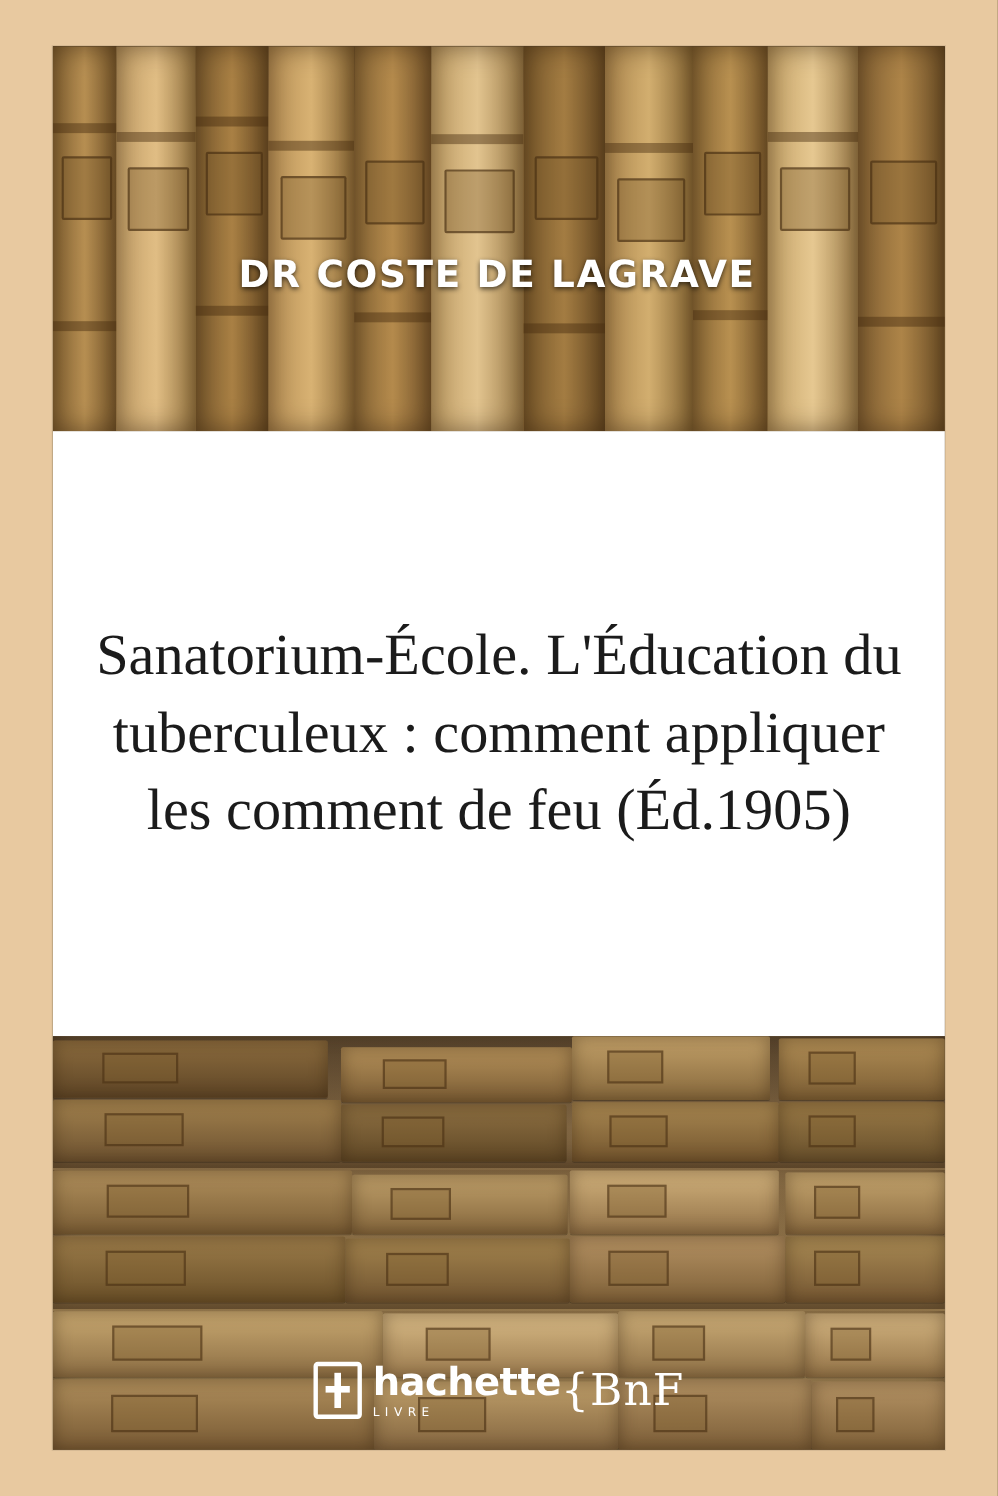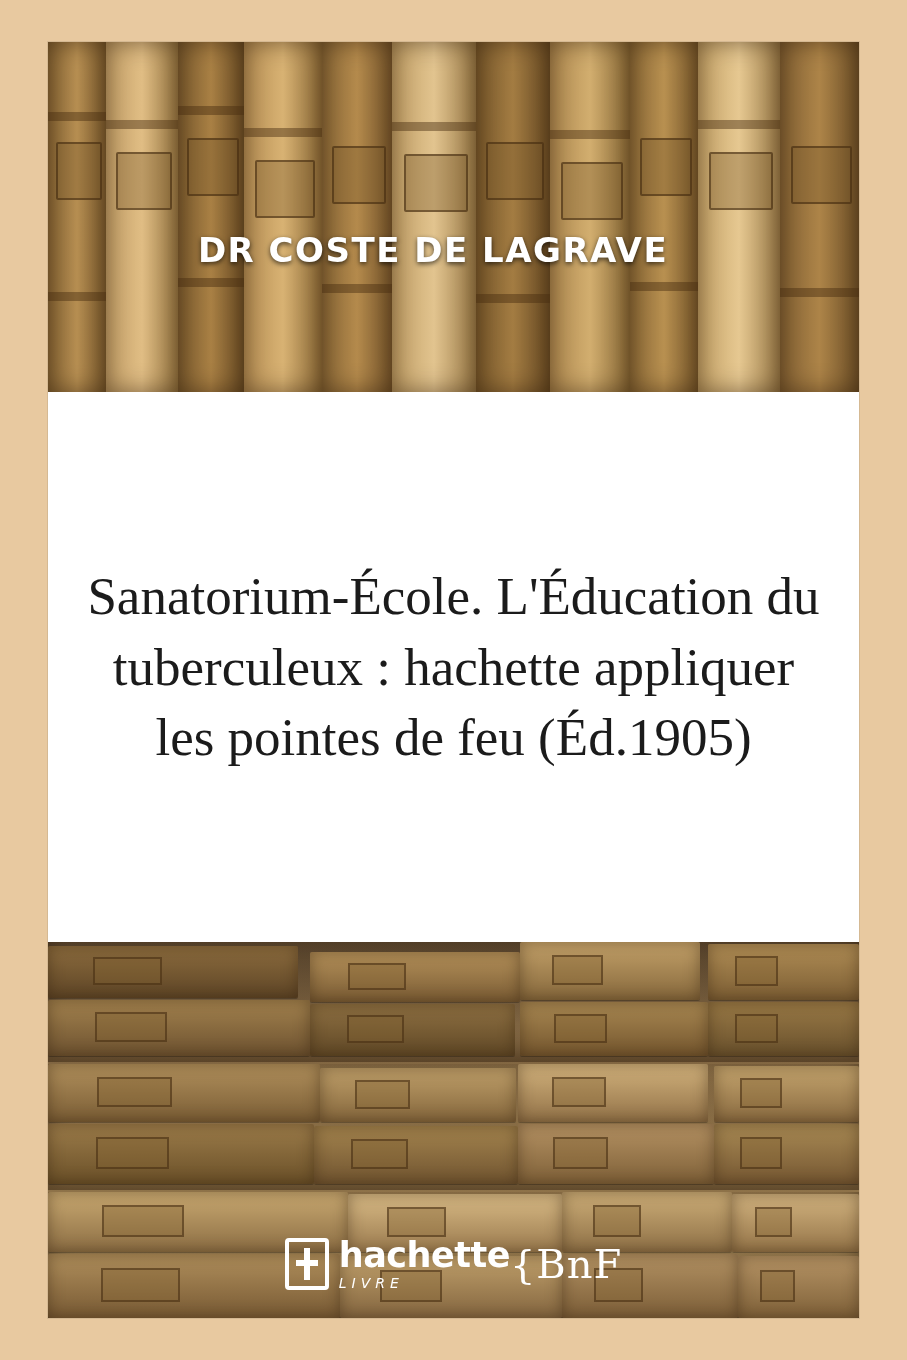--- a/index.html
+++ b/index.html
@@ -70,20 +70,21 @@
     left: 0;
     top: 188px;
     width: 770px;
     text-align: center;
     color: #ffffff;
     font-family: "DejaVu Sans", sans-serif;
     font-weight: bold;
     font-size: 34px;
     letter-spacing: 1.5px;
     text-shadow: 0 2px 5px rgba(0,0,0,0.65);
+    padding-left: 19px;
   }
 
   
   .title-panel {
     position: absolute;
     left: 0;
     top: 350px;
     width: 811px;
     height: 550px;
     background: #ffffff;
@@ -184,24 +185,23 @@
   .hachette .w1 {
     color: #ffffff;
     font-family: "DejaVu Sans", sans-serif;
     font-size: 35px;
     font-weight: bold;
     letter-spacing: -0.5px;
   }
   .hachette .w2 {
     color: #ffffff;
     font-family: "DejaVu Sans", sans-serif;
-    font-size: 14px;
+    font-size: 11px;
     letter-spacing: 5px;
     margin-top: 3px;
-    font-style: italic;
   }
   .bnf {
     color: #ffffff;
     font-family: "DejaVu Serif", serif;
     font-size: 40px;
     font-weight: normal;
     letter-spacing: 1px;
   }
 </style>
 </head>
@@ -256,21 +256,21 @@
     </div>
     <div class="spine" style="left:732px;width:79px;background:linear-gradient(to right,#846234,#ad8448,#6f5128);">
       <div class="label" style="top:104px;"></div>
       <div class="band" style="top:246px;"></div>
     </div>
 
     <div class="author">DR COSTE DE LAGRAVE</div>
   </div>
 
   <div class="title-panel">
-    <div class="title">Sanatorium-École. L'Éducation du tuberculeux : hachette appliquer les pointes de feu (Éd.1905)</div>
+    <div class="title">Sanatorium-École. L'Éducation du tuberculeux : comment appliquer les comment de feu (Éd.1905)</div>
   </div>
 
   <div class="photo-bottom">
 
     <div class="shelf-row" style="top:0px;height:120px;">
       <div class="hbook" style="left:0px;top:4px;width:250px;height:52px;background:linear-gradient(to bottom,#8c6c3e,#5e4526);">
           <div class="tag"></div>
         </div>
       <div class="hbook" style="left:0px;top:58px;width:262px;height:56px;background:linear-gradient(to bottom,#a3824e,#6d5230);">
           <div class="tag"></div>

